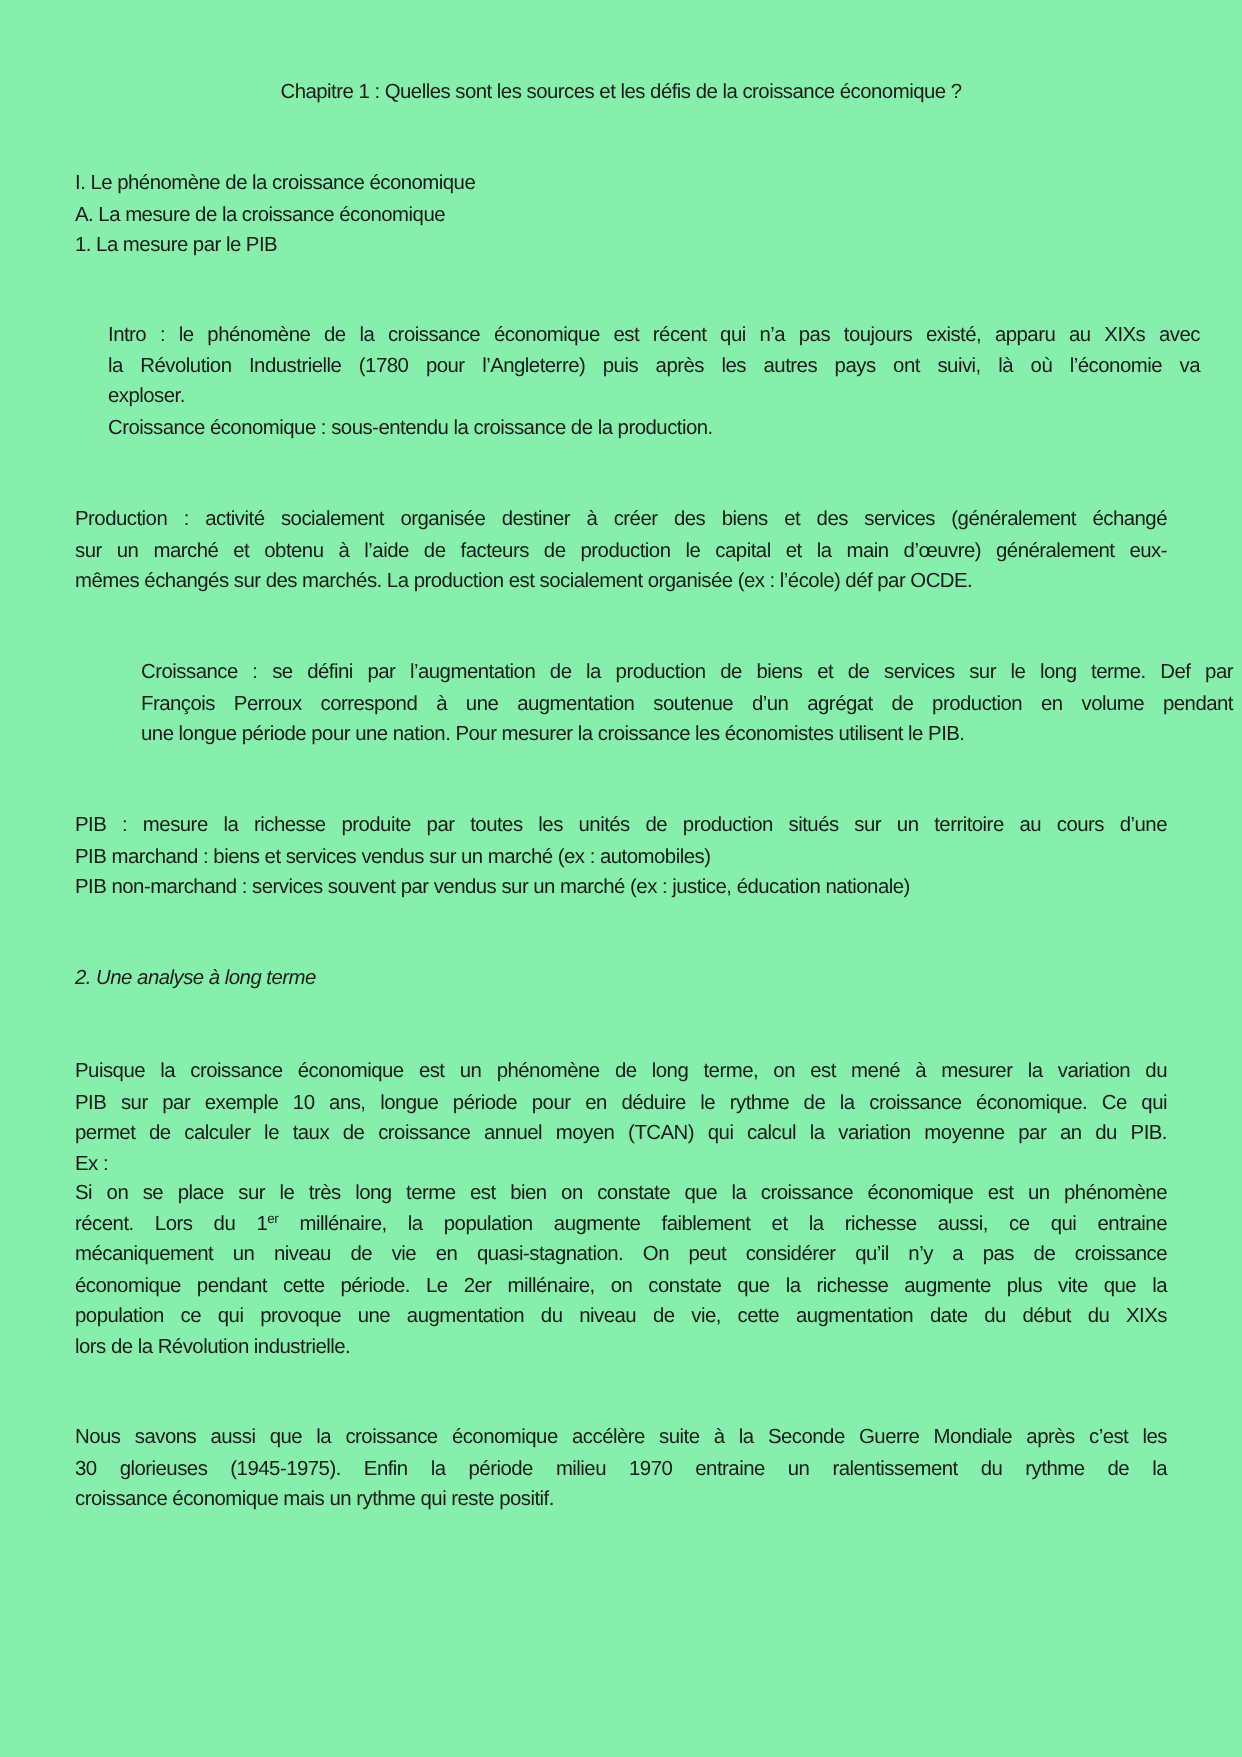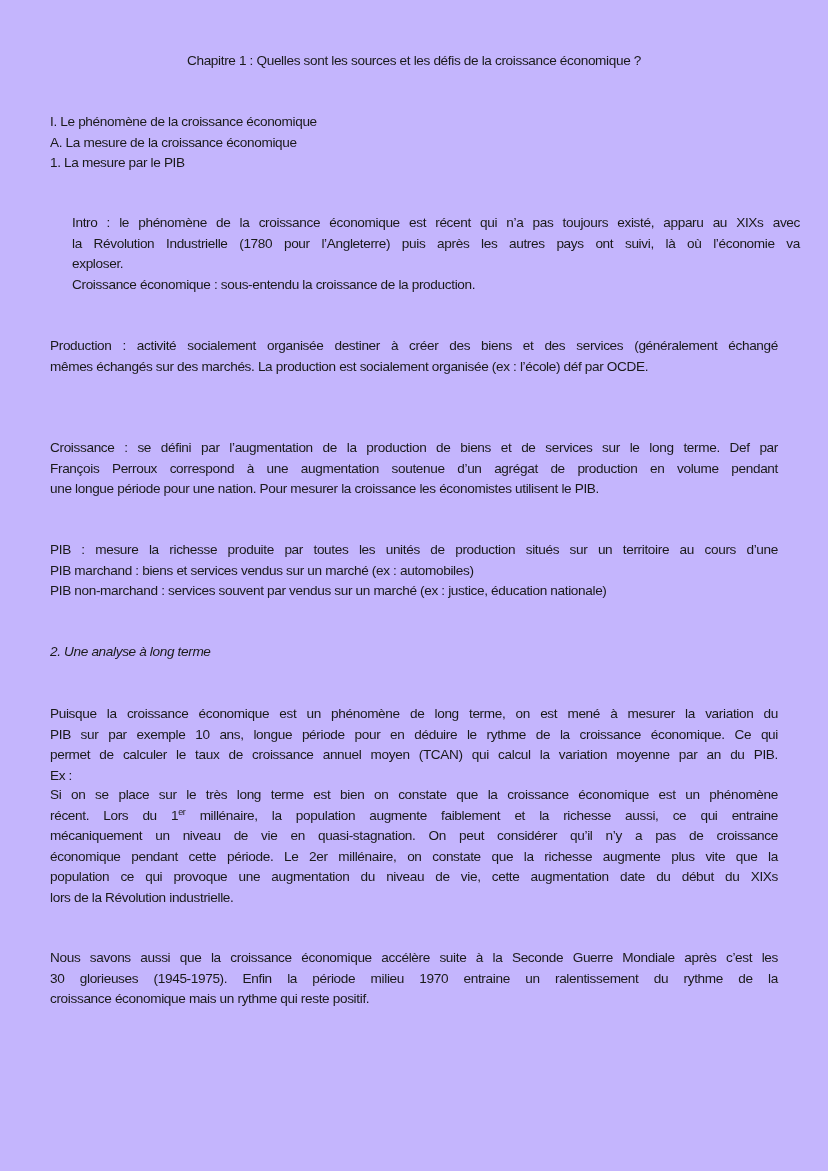--- a/index.html
+++ b/index.html
@@ -12,21 +12,21 @@
       height: 1171px;
       position: relative;
       overflow: hidden;
       font-family: "Liberation Sans", "DejaVu Sans", sans-serif;
       color: #1a1a1a;
     }
     .page {
       position: absolute;
       left: 0; top: 0;
       width: 828px; height: 1171px;
-      background: #c4b5fd;
+      background: #86efac;
     }
     .blk {
       position: absolute;
       left: 50px;
       width: 728px;
       font-size: 13.6px;
       line-height: 20.5px;
       letter-spacing: -0.35px;
       word-spacing: 0px;
     }
@@ -64,24 +64,25 @@
 
   <div class="blk" style="top:213px;margin-left:22px;">
     <span class="jline">Intro : le phénomène de la croissance économique est récent qui n’a pas toujours existé, apparu au XIXs avec</span>
     <span class="jline">la Révolution Industrielle (1780 pour l’Angleterre) puis après les autres pays ont suivi, là où l’économie va</span>
     <span class="line">exploser.</span>
     <span class="line">Croissance économique : sous-entendu la croissance de la production.</span>
   </div>
 
   <div class="blk" style="top:336px;">
     <span class="jline">Production : activité socialement organisée destiner à créer des biens et des services (généralement échangé</span>
+    <span class="jline">sur un marché et obtenu à l’aide de facteurs de production le capital et la main d’œuvre) généralement eux-</span>
     <span class="line">mêmes échangés sur des marchés. La production est socialement organisée (ex : l’école) déf par OCDE.</span>
   </div>
 
-  <div class="blk" style="top:438px;">
+  <div class="blk" style="top:438px;margin-left:44px;">
     <span class="jline">Croissance : se défini par l’augmentation de la production de biens et de services sur le long terme. Def par</span>
     <span class="jline">François Perroux correspond à une augmentation soutenue d’un agrégat de production en volume pendant</span>
     <span class="line">une longue période pour une nation. Pour mesurer la croissance les économistes utilisent le PIB.</span>
   </div>
 
   <div class="blk" style="top:540px;">
     <span class="jline">PIB : mesure la richesse produite par toutes les unités de production situés sur un territoire au cours d’une</span>
     <span class="line">PIB marchand : biens et services vendus sur un marché (ex : automobiles)</span>
     <span class="line">PIB non-marchand : services souvent par vendus sur un marché (ex : justice, éducation nationale)</span>
   </div>

